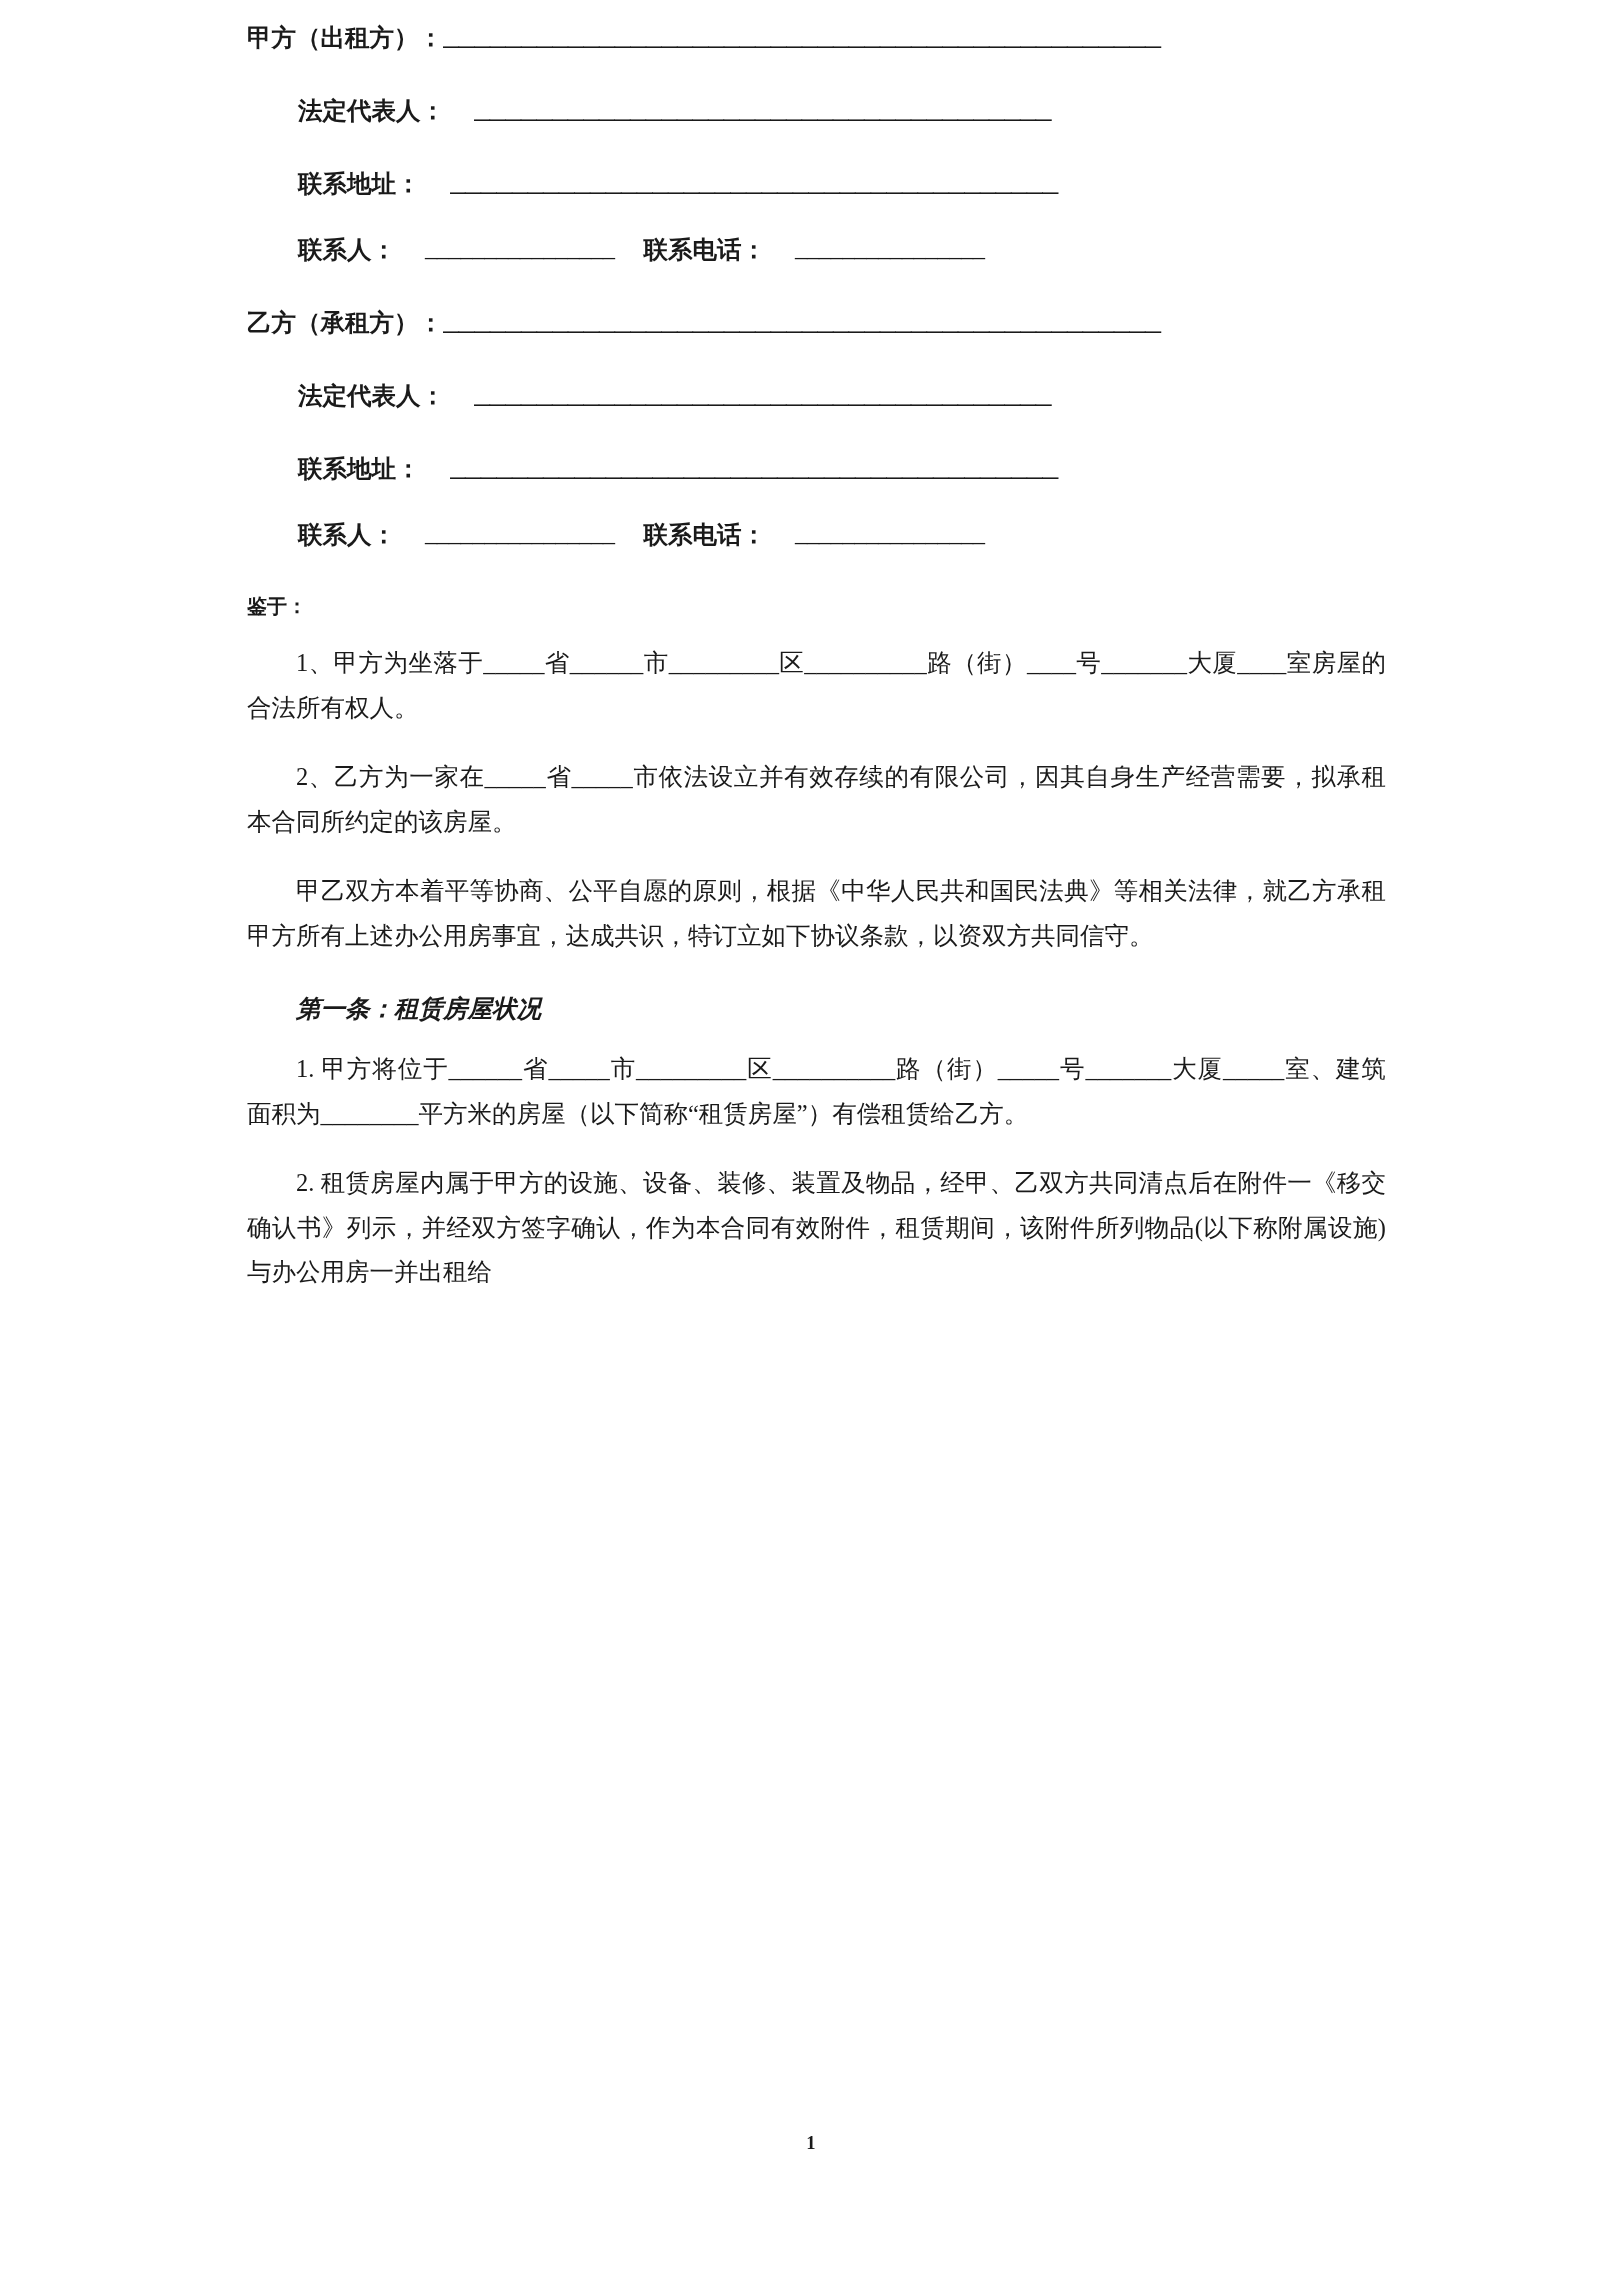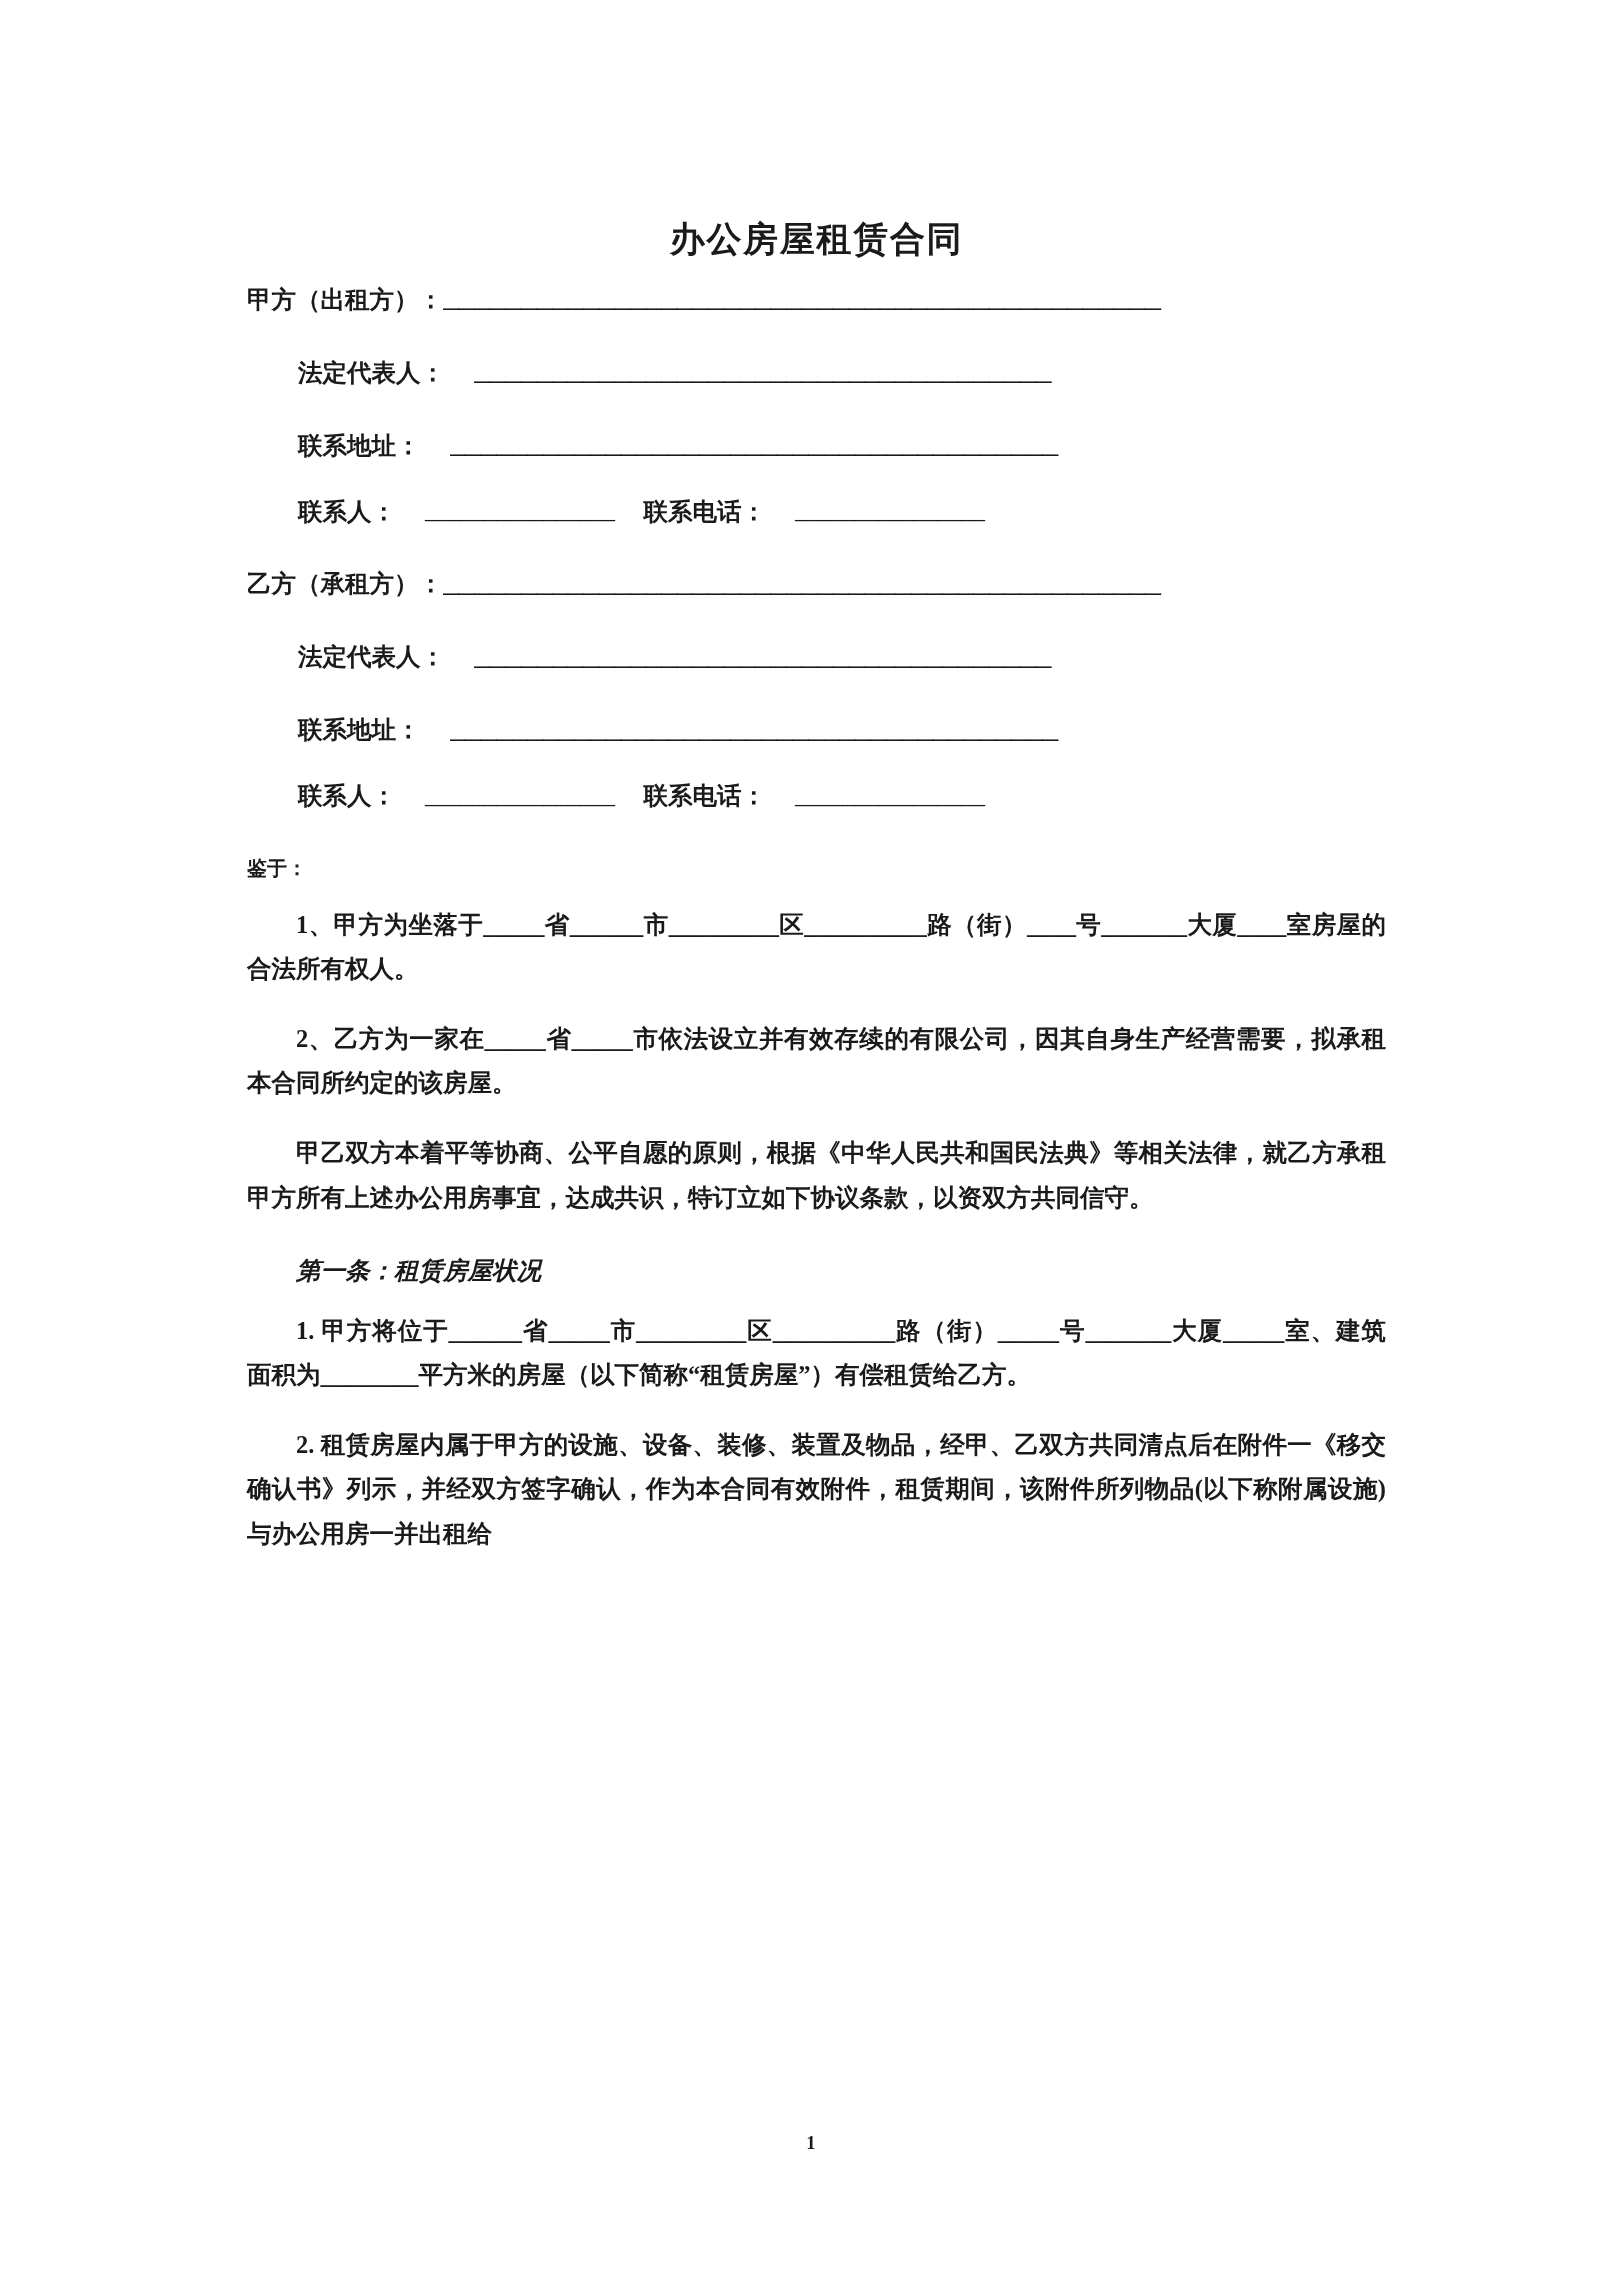--- a/index.html
+++ b/index.html
@@ -79,21 +79,21 @@
   
   .whereas-label {
     font-size: 20px;
     font-weight: bold;
     margin-top: 49px;
     margin-bottom: 15px;
     line-height: 1.0;
   }
   p.body {
     font-size: 24.5px;
-    font-weight: bold;
+    font-weight: normal;
     line-height: 1.82;
     margin: 25px 0 0 0;
     text-indent: 49px;
     text-align: justify;
     text-justify: inter-ideograph;
     word-break: break-all;
   }
   .article-head {
     font-size: 24.5px;
     font-weight: bold;
@@ -114,21 +114,20 @@
     font-weight: bold;
     line-height: 1;
   }
 </style>
 </head>
 <body>
 
 <div class="page">
   <div class="content">
 
-    <h1 class="doc-title">办公房屋租赁合同</h1>
 
     <div class="party-block">
 
       <div class="party-row">
         <span class="row-label">甲方（出租方）：</span>
         <span class="fill">______________________________________________</span>
       </div>
 
       <div class="party-row sub">
         <span class="row-label">法定代表人：</span>

